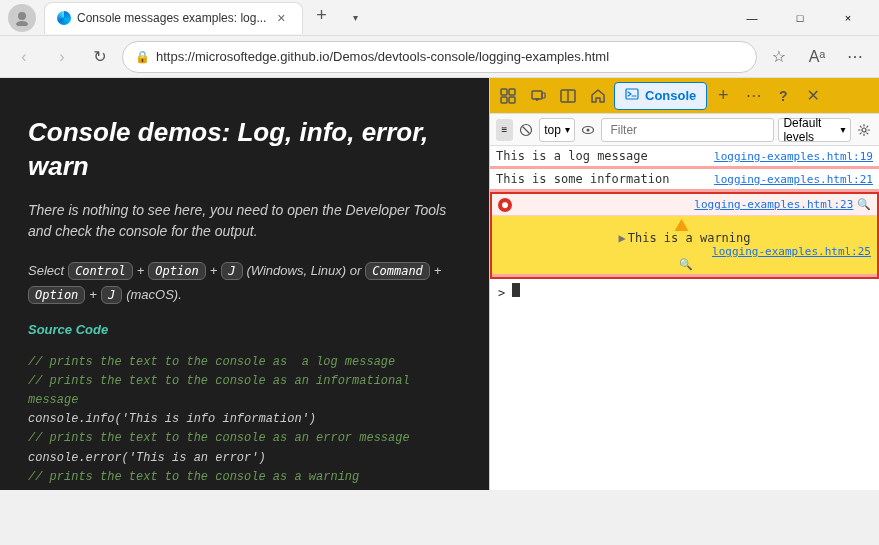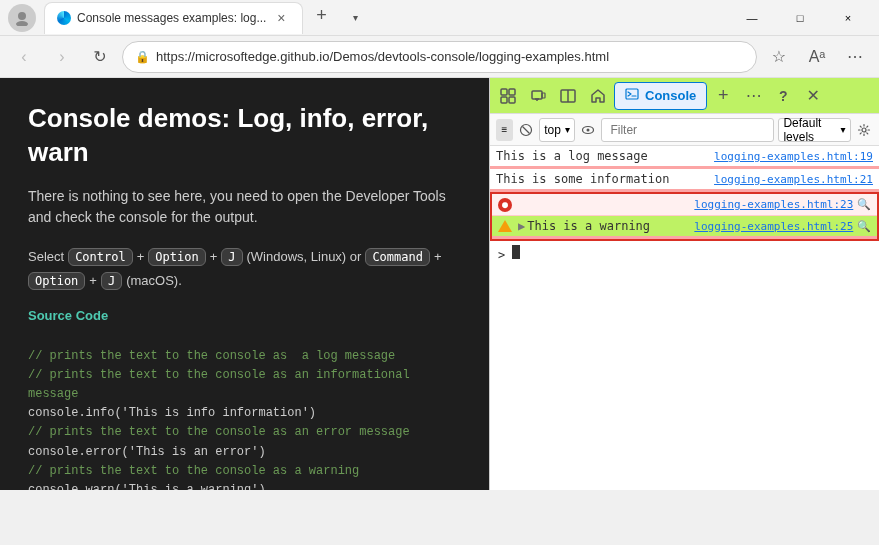--- a/index.html
+++ b/index.html
@@ -21,49 +21,49 @@
     .nav-bar { background: #f3f3f3; height: 42px; display: flex; align-items: center; padding: 0 8px; gap: 6px; border-bottom: 1px solid #e0e0e0; }
     .nav-btn { width: 32px; height: 32px; display: flex; align-items: center; justify-content: center; border-radius: 4px; cursor: pointer; color: #555; font-size: 16px; }
     .nav-btn.disabled { color: #bbb; cursor: default; }
     .address-bar { flex: 1; height: 32px; background: #fff; border: 1px solid #ccc; border-radius: 16px; display: flex; align-items: center; padding: 0 12px; gap: 6px; font-size: 13px; color: #333; }
     .address-bar .lock-icon { color: #555; font-size: 12px; }
     .nav-action-btn { width: 32px; height: 32px; display: flex; align-items: center; justify-content: center; border-radius: 4px; cursor: pointer; color: #555; font-size: 16px; }
 
     .browser-content { display: flex; flex: 1; overflow: hidden; }
 
     
-    .page-content { background: #1e1e1e; color: #fff; flex: 1; padding: 24px 28px; overflow-y: auto; }
+    .page-content { background: #1e1e1e; color: #fff; flex: 1; padding: 38px 28px; overflow-y: auto; font-style: italic; }
     .page-title { font-size: 26px; font-weight: 700; margin-bottom: 16px; line-height: 1.3; }
     .page-description { font-size: 14px; color: #ccc; margin-bottom: 20px; line-height: 1.5; }
     .keyboard-shortcut { display: flex; flex-wrap: wrap; align-items: center; gap: 4px; font-size: 13px; color: #ccc; margin-bottom: 6px; }
     .kbd { background: #3a3a3a; border: 1px solid #666; border-radius: 6px; padding: 1px 6px; font-size: 12px; font-family: monospace; color: #fff; }
     .source-code-section { margin-top: 18px; }
-    .source-code-label { color: #4ec9b0; font-size: 13px; font-weight: 600; margin-bottom: 24px; }
+    .source-code-label { color: #4ec9b0; font-size: 13px; font-weight: 600; margin-bottom: 16px; }
     .code-block { font-family: 'Courier New', monospace; font-size: 12px; color: #ccc; line-height: 1.6; }
     .code-comment { color: #6a9955; }
 
     
     .devtools-panel { width: 390px; background: #fff; border-left: 1px solid #ccc; display: flex; flex-direction: column; }
-    .devtools-toolbar { background: #bef264; border-bottom: 1px solid #ddd; display: flex; align-items: center; padding: 0 4px; height: 36px; gap: 2px; }
+    .devtools-toolbar { background: #eab308; border-bottom: 1px solid #ddd; display: flex; align-items: center; padding: 0 4px; height: 36px; gap: 2px; }
     .devtools-btn { width: 28px; height: 28px; display: flex; align-items: center; justify-content: center; border-radius: 4px; cursor: pointer; color: #555; font-size: 14px; }
     .devtools-tab { padding: 0 10px; height: 28px; display: flex; align-items: center; font-size: 13px; cursor: pointer; color: #333; border-radius: 4px; gap: 6px; }
     .devtools-tab.active { background: #e8f0fe; color: #0078d4; font-weight: 600; border: 1px solid #0078d4; }
     .devtools-tab-icon { font-size: 12px; }
     .devtools-close-btn { width: 28px; height: 28px; display: flex; align-items: center; justify-content: center; border-radius: 4px; cursor: pointer; color: #555; font-size: 16px; }
 
     .console-toolbar { background: #f9f9f9; border-bottom: 1px solid #ddd; display: flex; align-items: center; padding: 0 6px; height: 32px; gap: 4px; }
     .console-tool-btn { width: 24px; height: 24px; display: flex; align-items: center; justify-content: center; border-radius: 3px; cursor: pointer; color: #555; font-size: 13px; }
     .level-select { height: 24px; background: #fff; border: 1px solid #ccc; border-radius: 3px; padding: 0 4px; font-size: 12px; display: flex; align-items: center; gap: 4px; cursor: pointer; }
     .filter-input { flex: 1; height: 24px; border: 1px solid #ccc; border-radius: 3px; padding: 0 8px; font-size: 12px; color: #999; }
     .gear-btn { width: 24px; height: 24px; display: flex; align-items: center; justify-content: center; border-radius: 3px; cursor: pointer; color: #555; font-size: 13px; }
 
     .console-output { flex: 1; overflow-y: auto; font-family: monospace; font-size: 12px; }
     .console-row { display: flex; align-items: center; padding: 3px 6px; border-bottom: 3px solid #fca5a5; min-height: 22px; }
     .console-row.error { background: #fff0f0; border-left: 3px solid #d93025; }
-    .console-row.warning { background: #bef264; border-left: 3px solid #f59e0b; }
+    .console-row.warning { background: #fde047; border-left: 3px solid #f59e0b; flex-direction: column; }
     .console-msg { flex: 1; color: #333; font-size: 12px; }
     .console-msg .triangle { color: #777; margin-right: 2px; }
     .console-link { color: #1a73e8; text-decoration: underline; cursor: pointer; margin-left: auto; font-size: 11px; white-space: nowrap; }
     .console-search-icon { color: #777; margin-left: 4px; font-size: 11px; }
     .console-icon { width: 14px; height: 14px; border-radius: 50%; display: flex; align-items: center; justify-content: center; font-size: 10px; font-weight: bold; margin-right: 6px; flex-shrink: 0; }
     .console-icon.error { background: #d93025; color: #fff; }
     .console-icon.warning { background: #f59e0b; color: #fff; }
     .console-cursor-row { padding: 4px 8px; }
     .console-cursor { display: inline-block; width: 8px; height: 14px; background: #333; }
     .sidebar-toggle { width: 22px; height: 22px; background: #e0e0e0; display: flex; align-items: center; justify-content: center; border-radius: 3px; font-size: 10px; cursor: pointer; }

